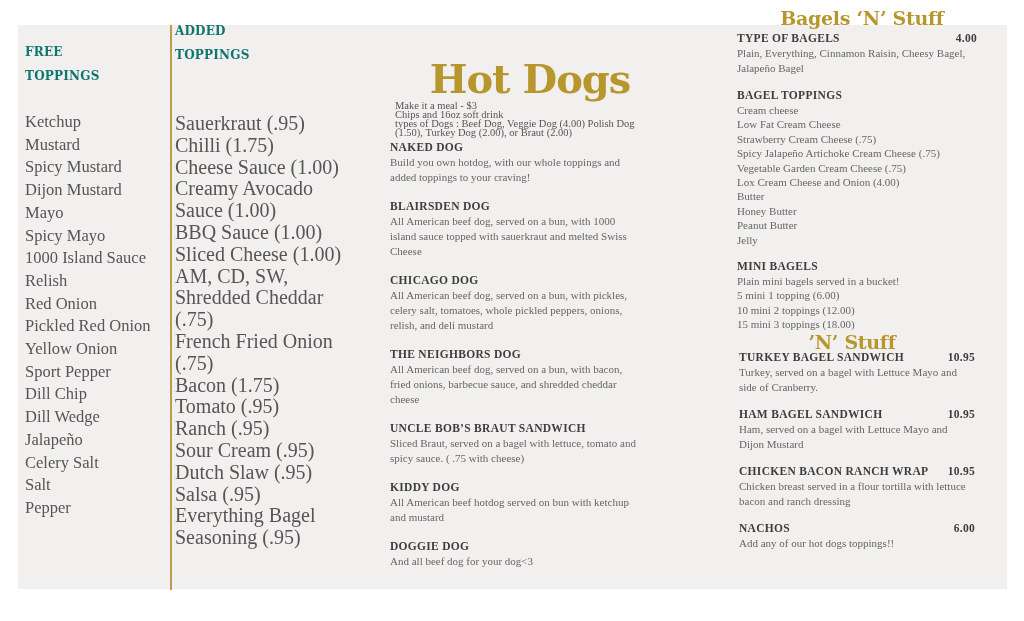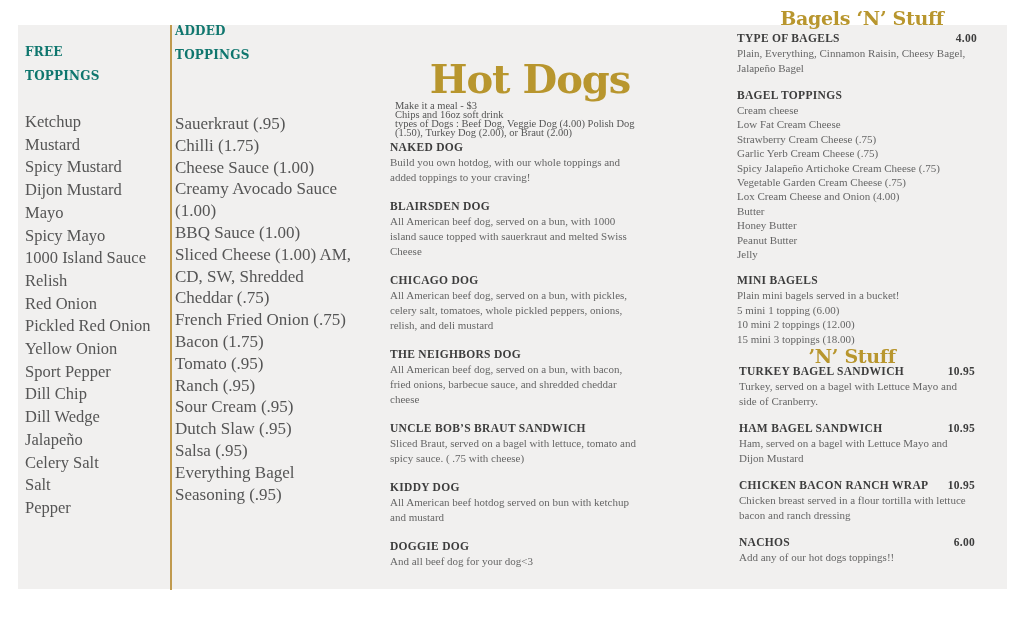--- a/index.html
+++ b/index.html
@@ -7,21 +7,21 @@
   .panel { position:absolute; left:18px; top:25px; width:989px; height:564px; background:#f1f0ef; }
   .divider { position:absolute; left:170px; top:25px; width:2px; height:565px; background:#c09a4e; }
 
   .col-free { position:absolute; left:25px; top:40px; width:145px; }
   .col-added { position:absolute; left:175px; top:19px; width:185px; }
   .cat-title { font-family:"DejaVu Serif", serif; font-weight:bold; font-size:12px; line-height:24px; color:#0f766e; letter-spacing:0.2px; }
   .list { list-style:none; margin:0; padding:0; }
   .list li { font-family:"Liberation Serif", serif; font-size:16.5px; line-height:22.7px; color:#555555; white-space:nowrap; }
   .col-free .list { margin-top:23px; }
   .col-added .list { margin-top:46px; }
-  .col-added .list li { white-space:normal; line-height:21.8px; font-size:17px; }
+  .col-added .list li { white-space:normal; line-height:21.8px; font-size:20px; }
 
   .col-dogs { position:absolute; left:390px; top:56px; width:250px; }
   .big-title { font-family:"DejaVu Serif", serif; font-weight:bold; color:#b8962e; }
   .dogs-title { font-size:40px; line-height:46px; text-align:center; padding-left:30px; letter-spacing:-1px; }
   .meal { font-family:"Liberation Serif", serif; font-size:10.5px; line-height:9px; color:#555; margin-left:5px; margin-top:-1px; }
   .item { margin-top:14px; }
   .item:first-of-type { margin-top:0; }
   .item-name { font-family:"Liberation Serif", serif; font-weight:bold; font-size:11.5px; line-height:15px; color:#3d3d3d; letter-spacing:0.3px; display:flex; justify-content:space-between; }
   .item-desc { font-family:"Liberation Serif", serif; font-size:11px; line-height:15px; color:#666; }
   .dogs-items { margin-top:3px; }
@@ -143,21 +143,20 @@
     </div>
     <div class="item-desc">Plain, Everything, Cinnamon Raisin, Cheesy Bagel, Jalapeño Bagel</div>
   </div>
 
   <div class="item">
     <div class="item-name">BAGEL TOPPINGS</div>
     <ul class="b-list">
       <li>Cream cheese</li>
       <li>Low Fat Cream Cheese</li>
       <li>Strawberry Cream Cheese (.75)</li>
-      <li>Garlic Yerb Cream Cheese (.75)</li>
       <li>Spicy Jalapeño Artichoke Cream Cheese (.75)</li>
       <li>Vegetable Garden Cream Cheese (.75)</li>
       <li>Lox Cream Cheese and Onion (4.00)</li>
       <li>Butter</li>
       <li>Honey Butter</li>
       <li>Peanut Butter</li>
       <li>Jelly</li>
     </ul>
   </div>
 

